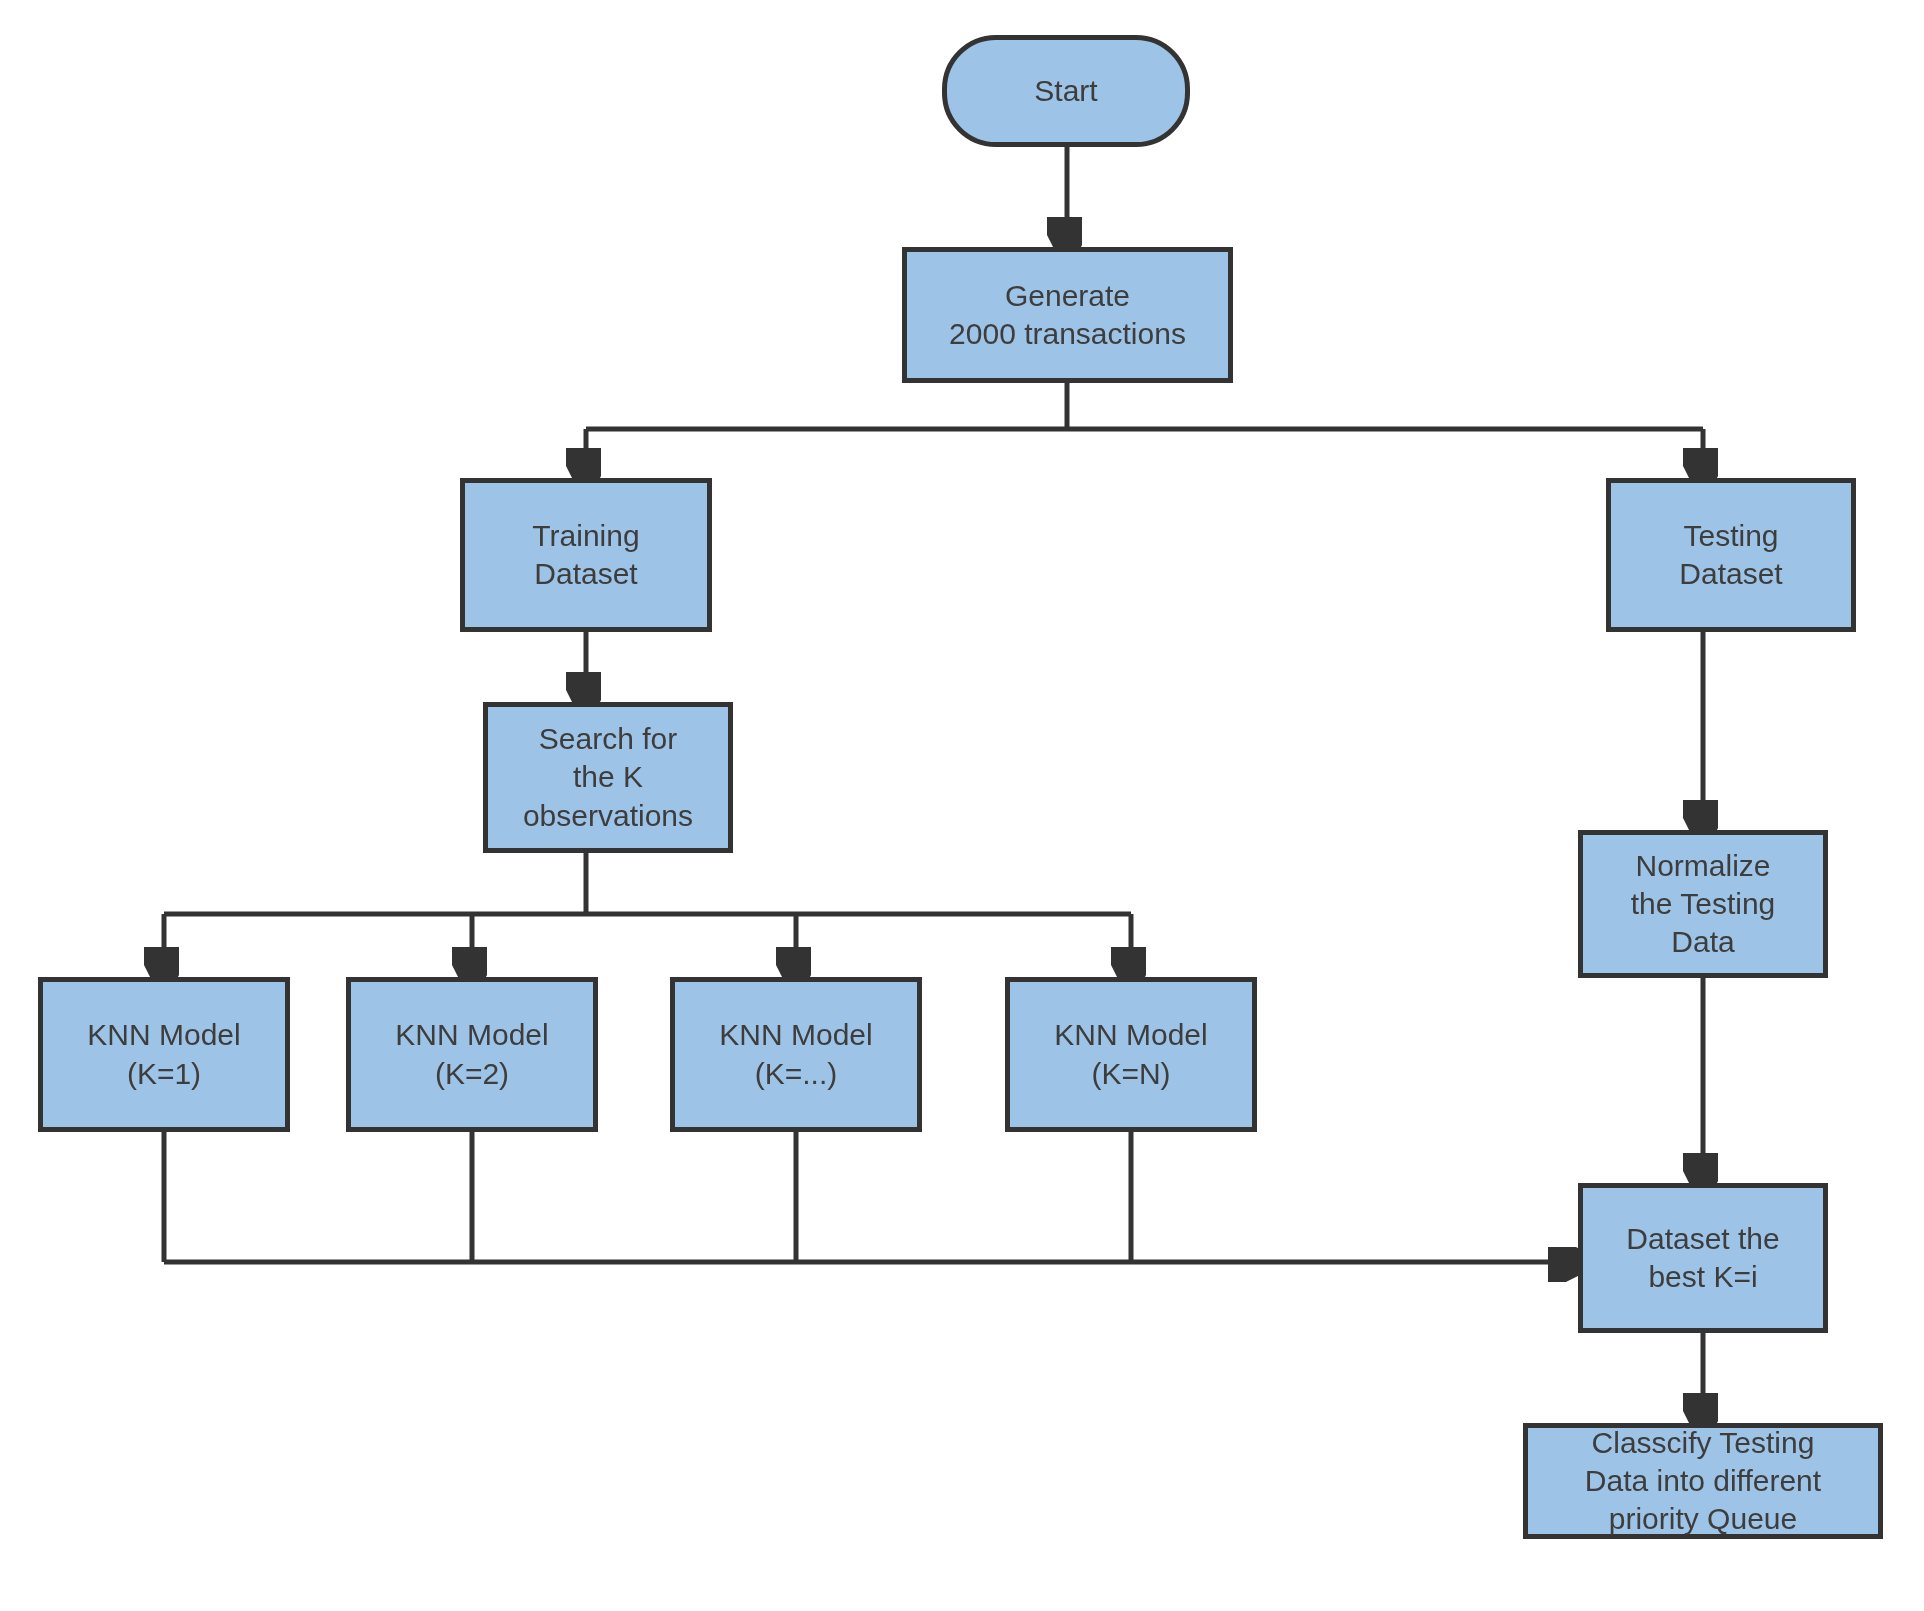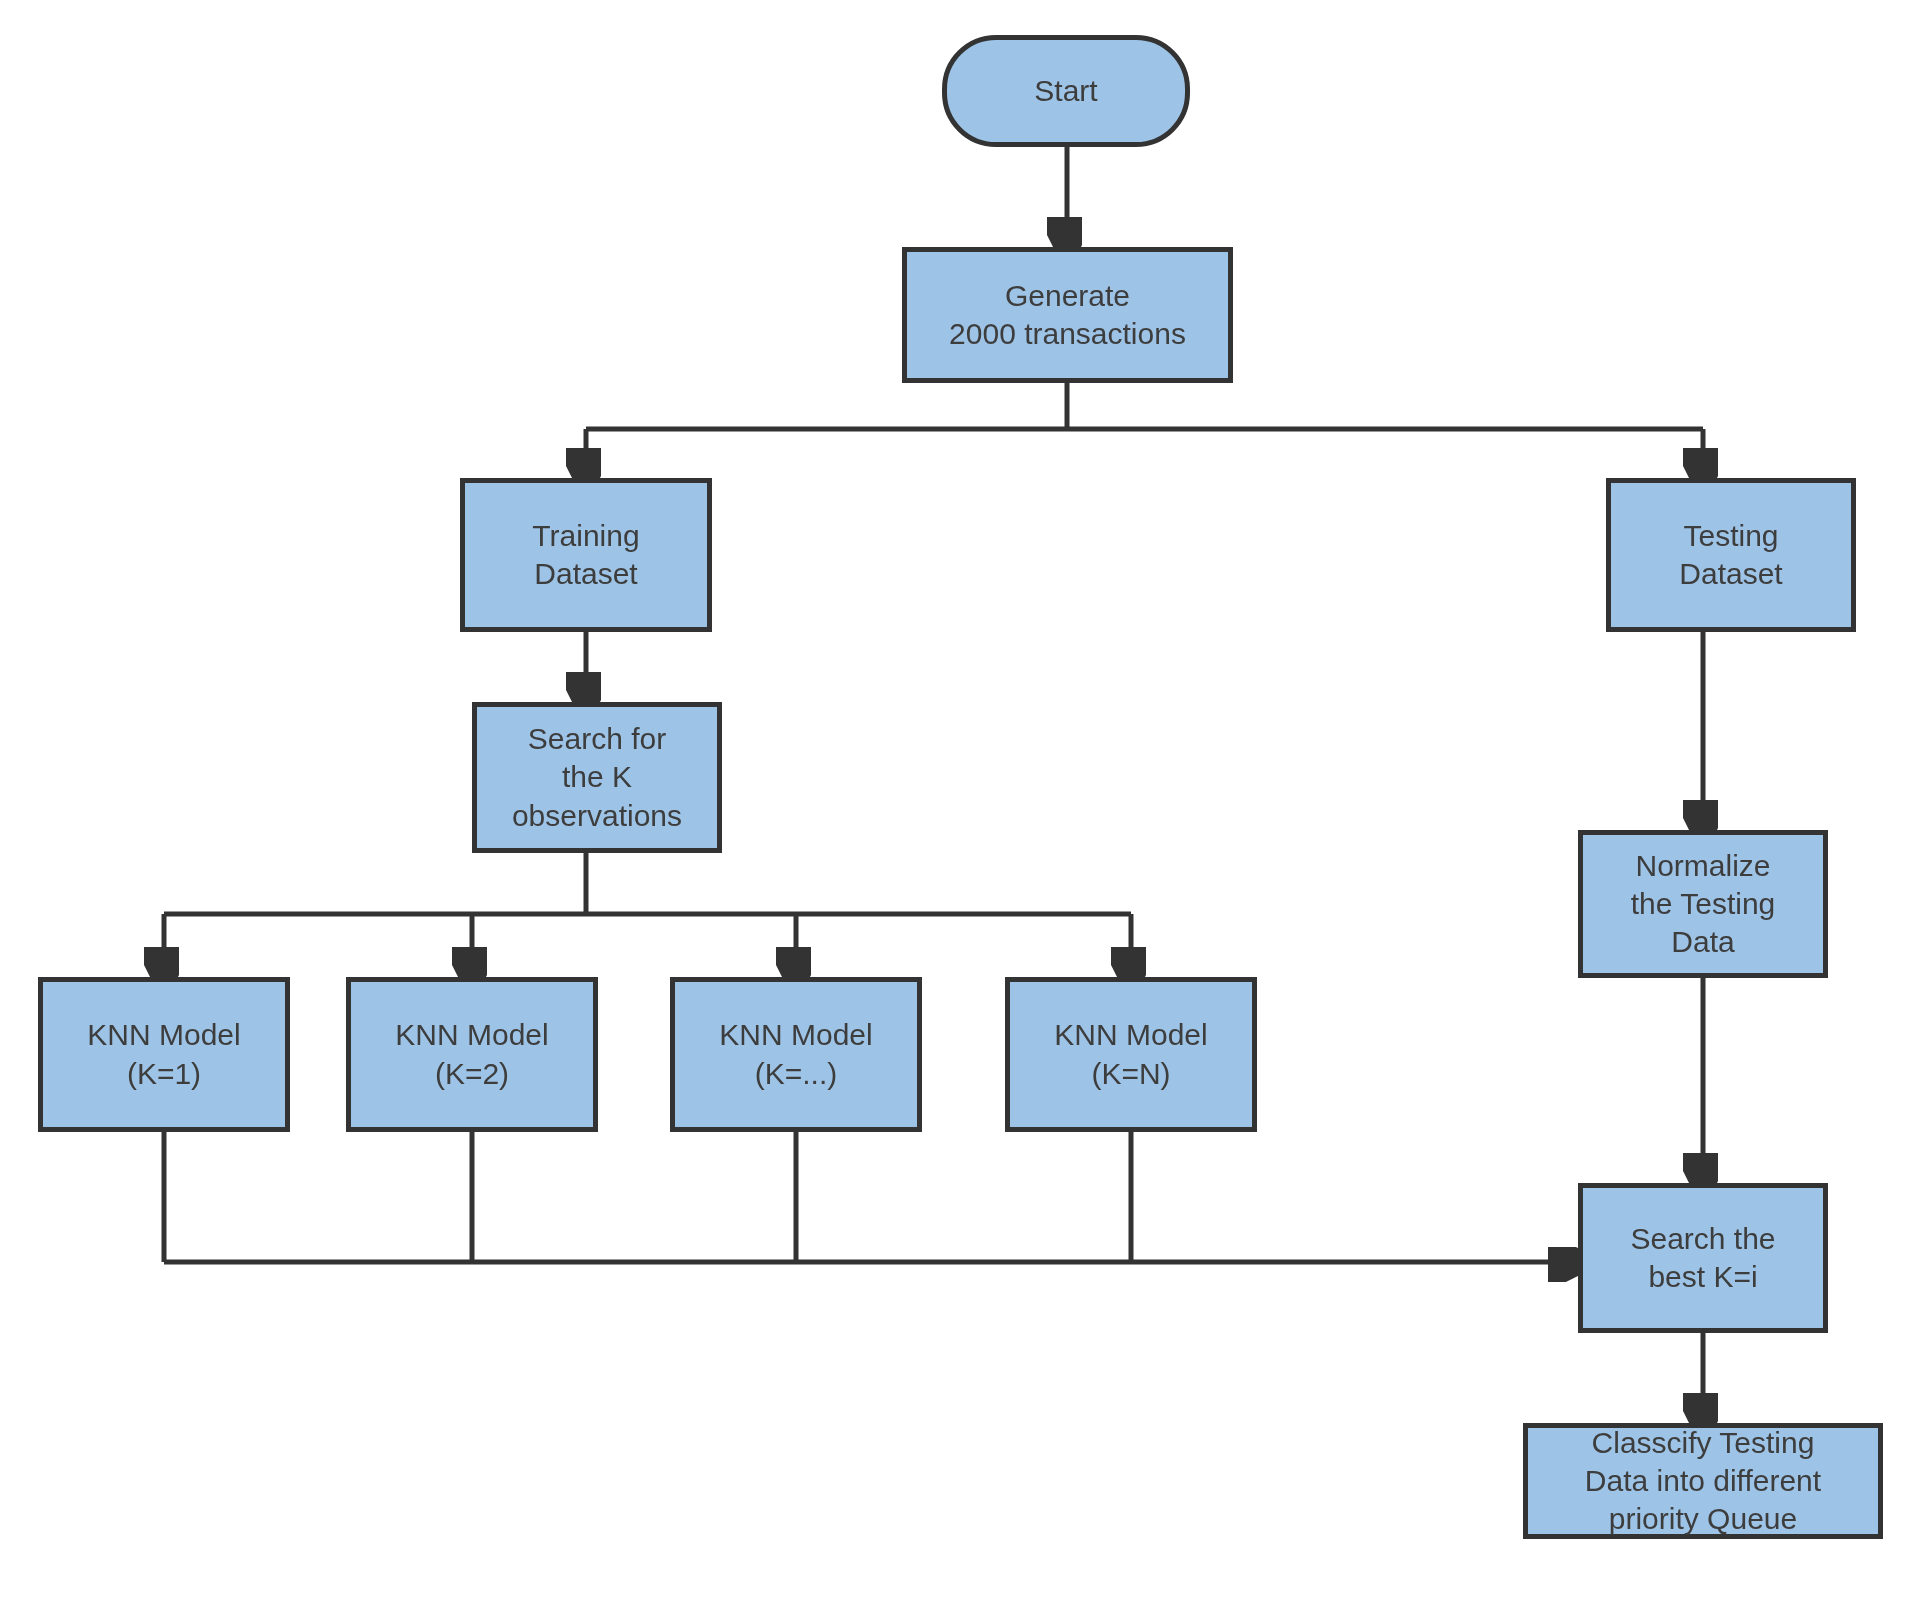--- a/index.html
+++ b/index.html
@@ -44,21 +44,21 @@
   .node .label{
     white-space:pre-line;
     padding:0 6px;
   }
   .terminator{border-radius:54px;}
   
   .n-start    {left:942px;  top:35px;   width:248px; height:112px;}
   .n-generate {left:902px;  top:247px;  width:331px; height:136px;}
   .n-training {left:460px;  top:478px;  width:252px; height:154px;text-align:center;}
   .n-testing  {left:1578px; top:478px;  width:250px; height:154px;margin-left:28px;}
-  .n-search   {left:472px;  top:702px;  width:250px; height:151px;}
+  .n-search   {left:483px;  top:702px;  width:250px; height:151px;}
   .n-knn1     {left:38px;   top:977px;  width:252px; height:155px;}
   .n-knn2     {left:346px;  top:977px;  width:252px; height:155px;}
   .n-knn3     {left:670px;  top:977px;  width:252px; height:155px;}
   .n-knn4     {left:1005px; top:977px;  width:252px; height:155px;}
   .n-normalize{left:1578px; top:830px;  width:250px; height:148px;}
   .n-select   {left:1578px; top:1183px; width:250px; height:150px;}
   .n-classify {left:1523px; top:1423px; width:360px; height:116px;}
 </style>
 </head>
 <body>
@@ -139,21 +139,21 @@
 (K=N)</span>
   </div>
 
   <div class="node n-normalize">
     <span class="label">Normalize
 the Testing
 Data</span>
   </div>
 
   <div class="node n-select">
-    <span class="label">Search the
+    <span class="label">Dataset the
 best K=i</span>
   </div>
 
   <div class="node n-classify">
     <span class="label">Classcify Testing
 Data into different
 priority Queue</span>
   </div>
 
 </div>

